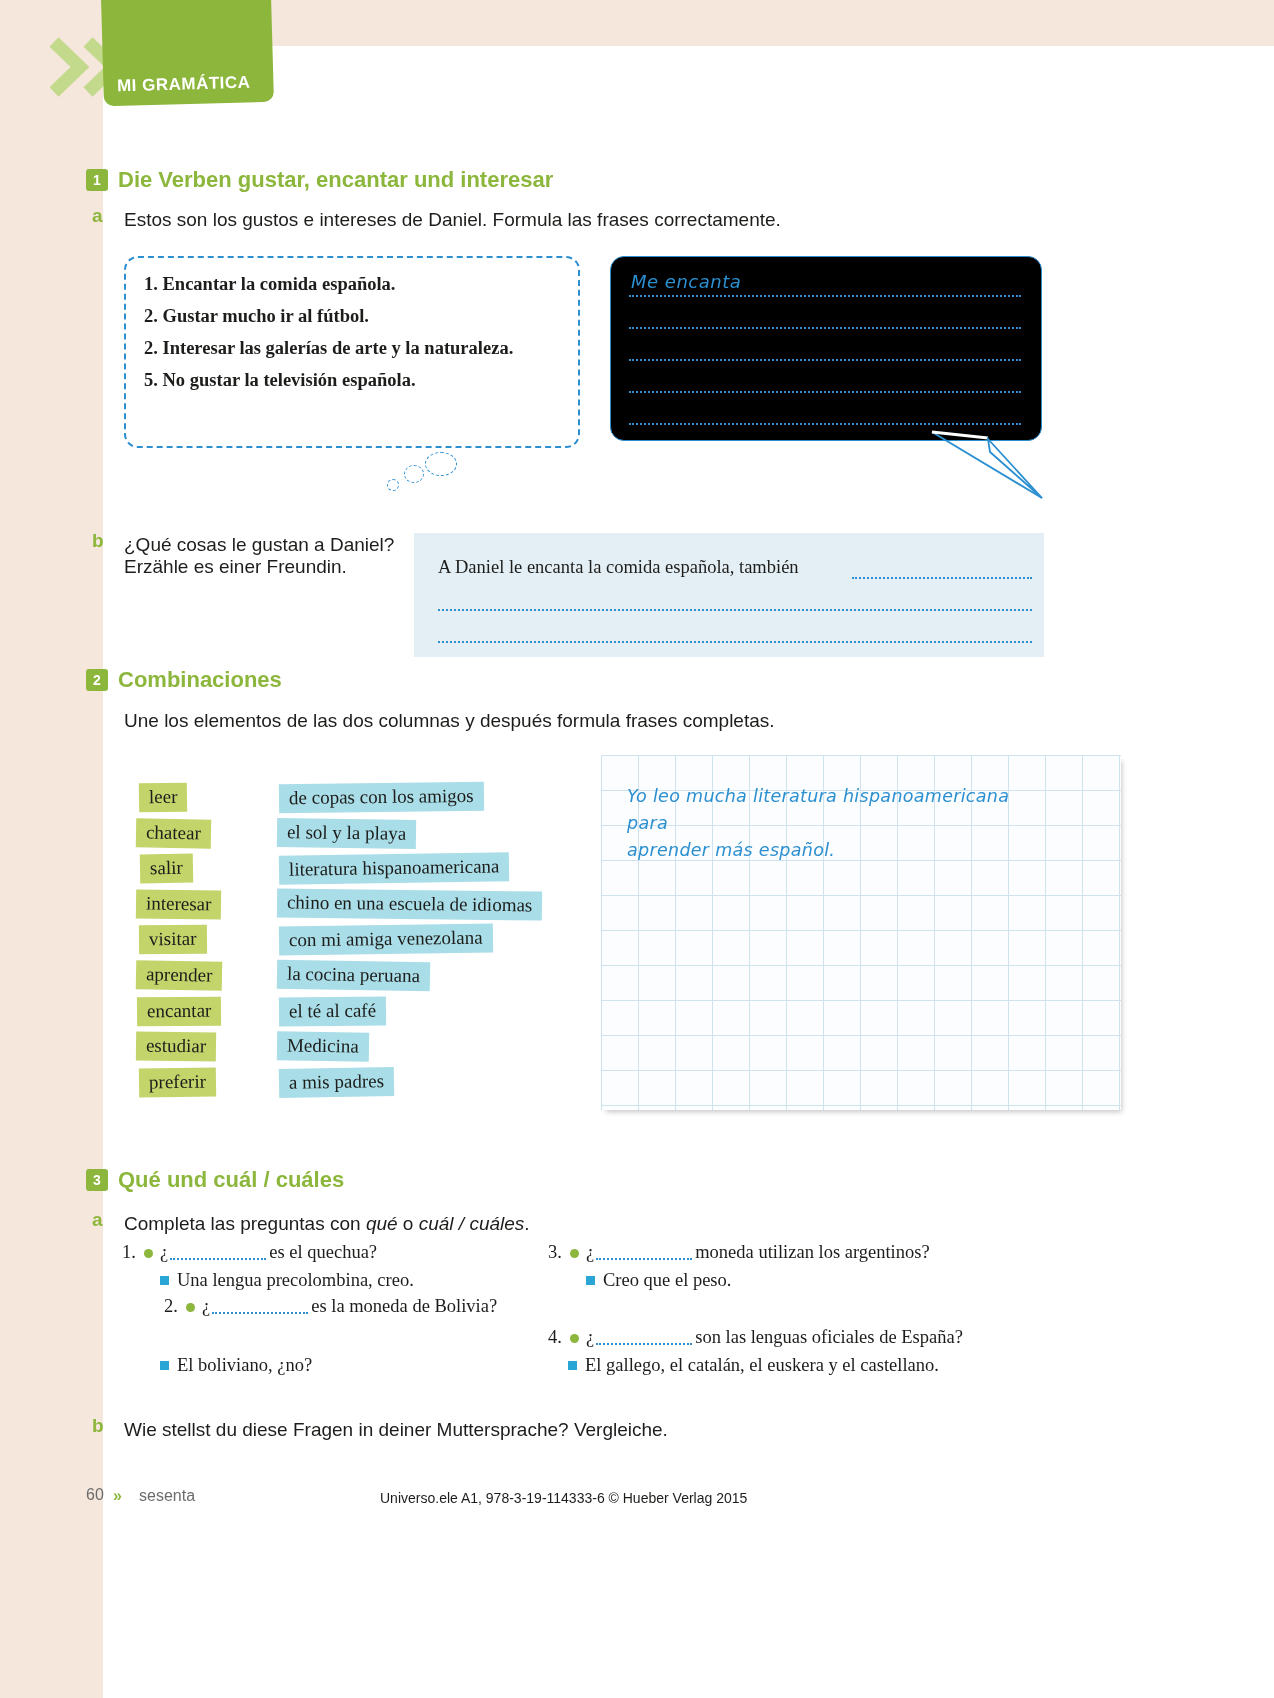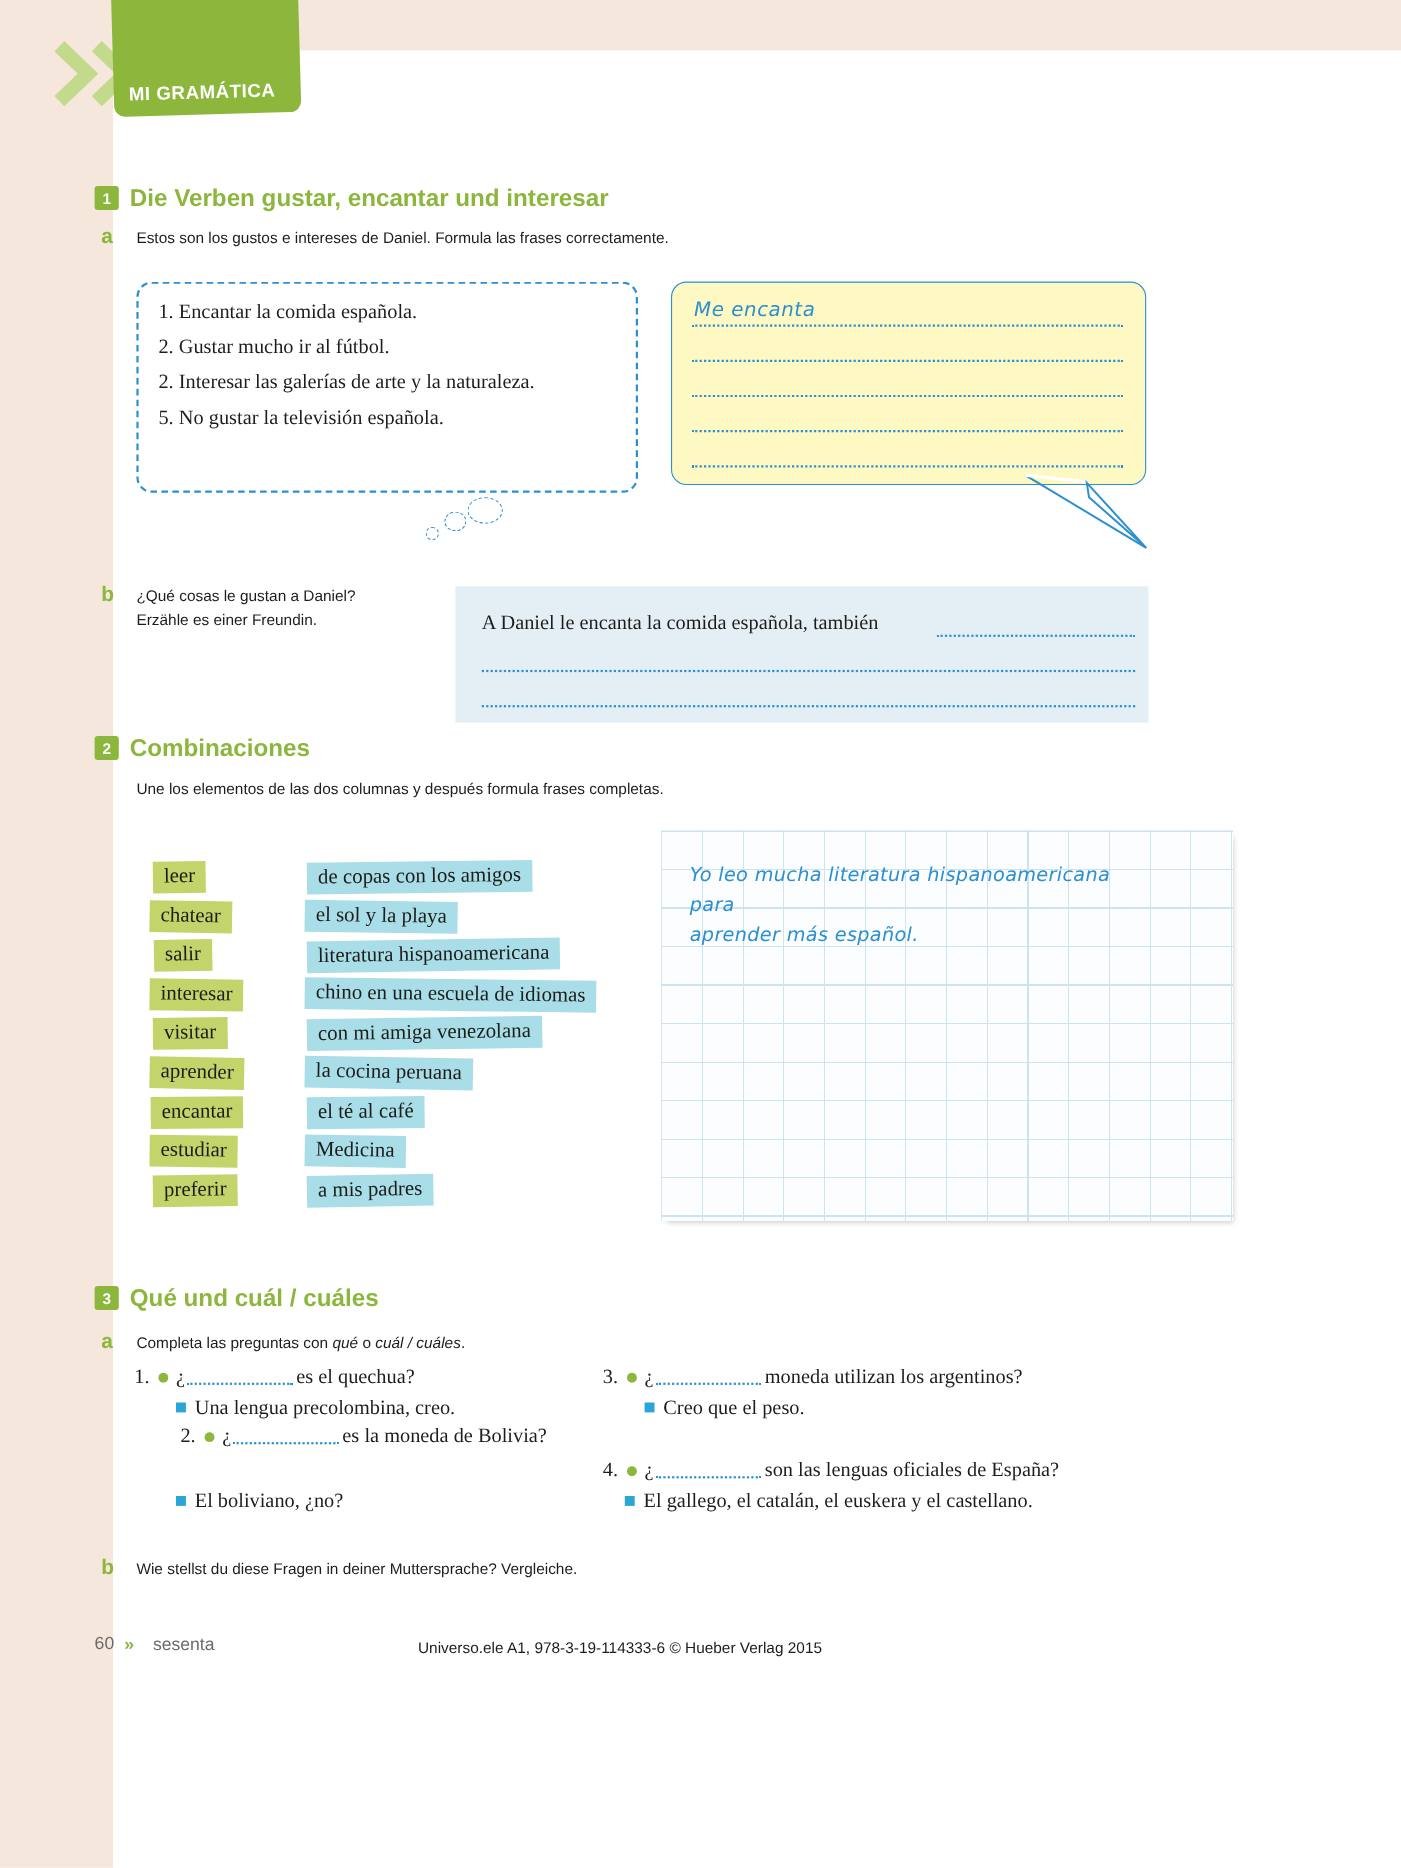--- a/index.html
+++ b/index.html
@@ -40,43 +40,43 @@
     border-radius:3px;font-size:14px;font-weight:bold;text-align:center;line-height:22px;
     vertical-align:middle;
   }
   .sec-title{
     position:absolute;color:#8cb63c;font-size:22px;font-weight:bold;
   }
   .sec-title .t{margin-left:10px;vertical-align:middle;}
   .letter{
     position:absolute;color:#8cb63c;font-size:19px;font-weight:bold;
   }
-  .body-txt{position:absolute;color:#1d1d1b;font-size:14px;line-height:1.45;}
+  .body-txt{position:absolute;color:#1d1d1b;font-size:19px;line-height:1.45;}
 
   
   .dashbox{
     position:absolute;left:124px;top:256px;width:452px;height:188px;
     border:2px dashed #2b8fd0;border-radius:14px;
   }
-  .dashbox ol{margin:0;padding:16px 0 0 0;list-style:none;}
+  .dashbox ol{margin:0;padding:16px 0 0 0;list-style:none;font-weight:bold;}
   .dashbox li{
     font-family:"Liberation Serif", serif;font-size:18.5px;color:#1d1d1b;
     padding:0 0 0 18px;margin-bottom:11px;
   }
 
   
   .bub{position:absolute;border:1.6px dashed #2b8fd0;border-radius:50%;}
   .bub1{left:387px;top:479px;width:10px;height:10px;}
   .bub2{left:404px;top:465px;width:18px;height:16px;}
   .bub3{left:425px;top:452px;width:30px;height:22px;}
 
   
   .speech{
     position:absolute;left:610px;top:256px;width:430px;height:183px;
-    border:1.6px solid #2b8fd0;border-radius:14px;background:#fef9c3;
+    border:1.6px solid #2b8fd0;border-radius:14px;background:#000000;
   }
   .speech-lines{position:absolute;left:0;top:0;width:100%;height:100%;}
   .dline{
     position:absolute;left:18px;width:392px;height:0;
     border-bottom:2px dotted #2b8fd0;
   }
   .handw{
     position:absolute;left:20px;color:#2b8fd0;font-size:18px;
     font-family:"DejaVu Sans", sans-serif;font-style:italic;letter-spacing:.5px;
   }

